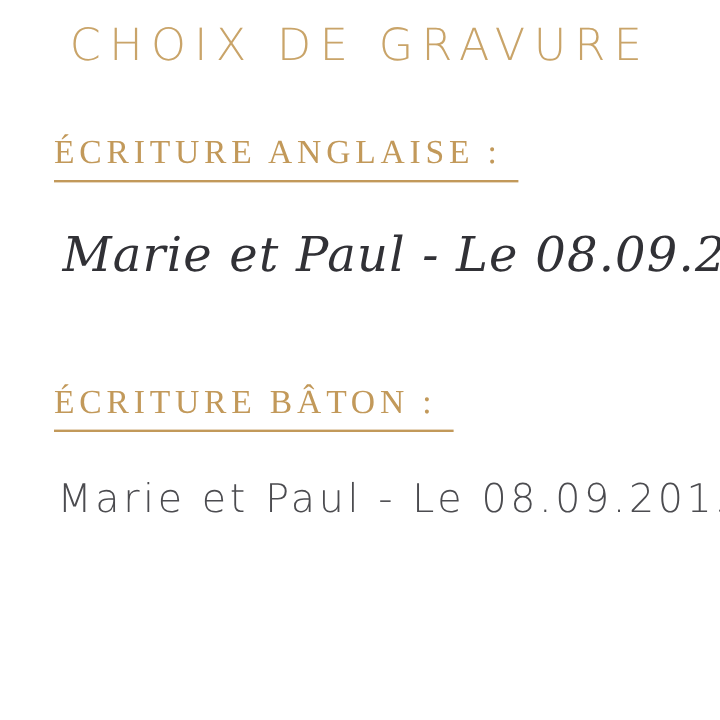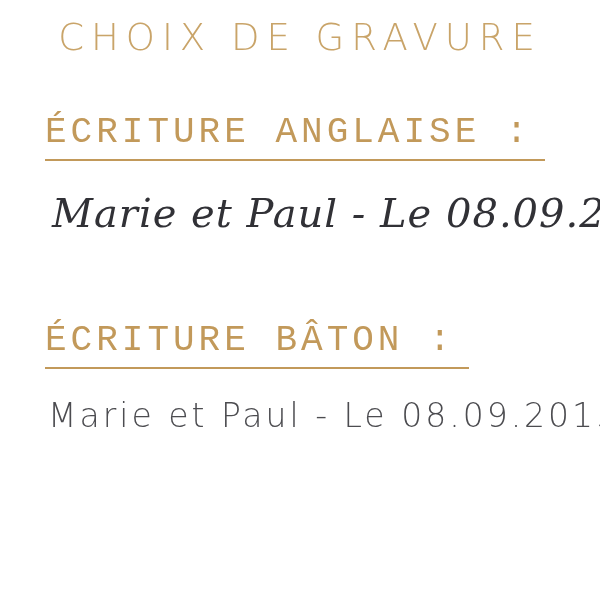--- a/index.html
+++ b/index.html
@@ -25,23 +25,23 @@
     font-weight: 200;
     font-size: 37px;
     letter-spacing: 7px;
     color: #c9a469;
     white-space: nowrap;
   }
   .section-heading {
     position: absolute;
     left: 45px;
     display: inline-block;
-    font-family: Liberation Mono, monospace;
+    font-family: Liberation Serif, serif;
     font-weight: 200;
-    font-size: 36px;
+    font-size: 28px;
     letter-spacing: 4px;
     color: #c2995a;
     border-bottom: 2px solid #c2995a;
     padding: 0 14px 6px 0;
     white-space: nowrap;
   }
   .heading-anglaise { top: 112px; }
   .heading-baton    { top: 320px; }
   .sample-script {
     position: absolute;

